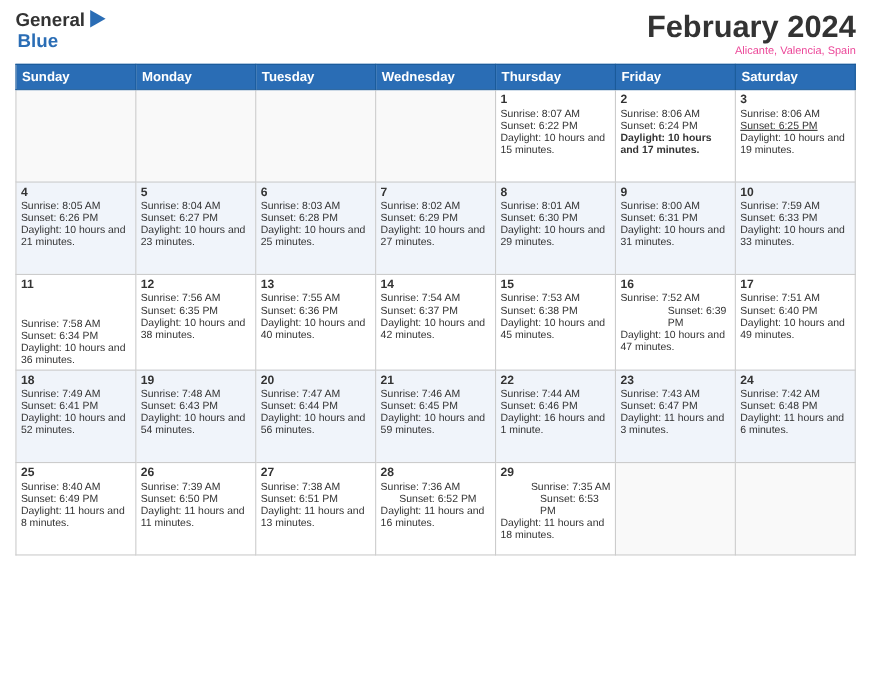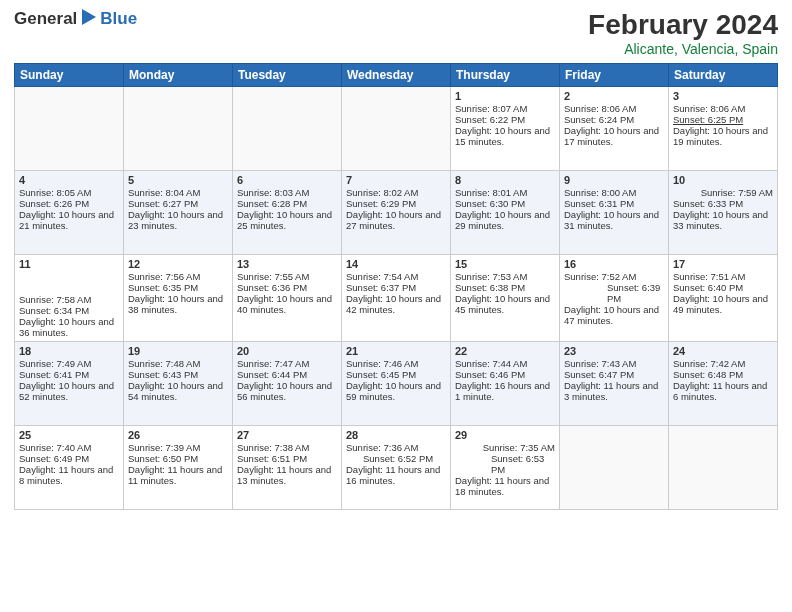--- a/index.html
+++ b/index.html
@@ -29,22 +29,22 @@
     .title-block {
       text-align: right;
     }
     .month-year {
       font-size: 28px;
       font-weight: bold;
       color: #333;
       line-height: 1.1;
     }
     .location {
-      font-size: 14px;
-      color: #15803d;
+      font-size: 10px;
+      color: #ec4899;
     }
     .calendar {
       width: 100%;
       border-collapse: collapse;
       table-layout: fixed;
     }
     .calendar th {
       background: #2a6db5;
       color: #fff;
       text-align: left;
@@ -112,21 +112,21 @@
           <td>
             <span class="day-num">1</span>
             <span style="display: block;">Sunrise: 8:07 AM</span>
             <span style="display: block;">Sunset: 6:22 PM</span>
             <span style="display: block;">Daylight: 10 hours and 15 minutes.</span>
           </td>
           <td>
             <span class="day-num">2</span>
             <span style="display: block;">Sunrise: 8:06 AM</span>
             <span style="display: block;">Sunset: 6:24 PM</span>
-            <span style="display: block;">Daylight: 10 hours and 17 minutes.</span>
+            <span style="display: block; font-weight: bold;">Daylight: 10 hours and 17 minutes.</span>
           </td>
           <td>
             <span class="day-num">3</span>
             <span style="display: block;">Sunrise: 8:06 AM</span>
             <span style="display: block; text-decoration: underline;">Sunset: 6:25 PM</span>
             <span style="display: block;">Daylight: 10 hours and 19 minutes.</span>
           </td>
         </tr>
         <tr class="alt-row">
           <td>
@@ -160,21 +160,21 @@
             <span style="display: block;">Daylight: 10 hours and 29 minutes.</span>
           </td>
           <td>
             <span class="day-num">9</span>
             <span style="display: block;">Sunrise: 8:00 AM</span>
             <span style="display: block;">Sunset: 6:31 PM</span>
             <span style="display: block;">Daylight: 10 hours and 31 minutes.</span>
           </td>
           <td>
             <span class="day-num">10</span>
-            <span style="display: block; text-align: right;">Sunrise: 7:59 AM</span>
+            <span style="display: block;">Sunrise: 7:59 AM</span>
             <span style="display: block;">Sunset: 6:33 PM</span>
             <span style="display: block;">Daylight: 10 hours and 33 minutes.</span>
           </td>
         </tr>
         <tr>
           <td>
             <span class="day-num">11</span>
             <span style="display: block; margin-top: 24px;">Sunrise: 7:58 AM</span>
             <span style="display: block;">Sunset: 6:34 PM</span>
             <span style="display: block;">Daylight: 10 hours and 36 minutes.</span>
@@ -256,21 +256,21 @@
           <td>
             <span class="day-num">24</span>
             <span style="display: block;">Sunrise: 7:42 AM</span>
             <span style="display: block;">Sunset: 6:48 PM</span>
             <span style="display: block;">Daylight: 11 hours and 6 minutes.</span>
           </td>
         </tr>
         <tr>
           <td>
             <span class="day-num">25</span>
-            <span style="display: block;">Sunrise: 7:40 AM</span>
+            <span style="display: block;">Sunrise: 8:40 AM</span>
             <span style="display: block;">Sunset: 6:49 PM</span>
             <span style="display: block;">Daylight: 11 hours and 8 minutes.</span>
           </td>
           <td>
             <span class="day-num">26</span>
             <span style="display: block;">Sunrise: 7:39 AM</span>
             <span style="display: block;">Sunset: 6:50 PM</span>
             <span style="display: block;">Daylight: 11 hours and 11 minutes.</span>
           </td>
           <td>
@@ -294,21 +294,21 @@
           <td class="empty"></td>
           <td class="empty"></td>
         </tr>
       </tbody>
   </table>
 </div>
 
 <style>
   .logo {
     display: flex;
-    flex-direction: row;
+    flex-direction: column;
     align-items: flex-start;
     line-height: 1;
   }
   .logo-line1 {
     font-size: 17px;
     font-weight: bold;
     color: #333;
     font-family: Arial, sans-serif;
     display: flex;
     align-items: center;

